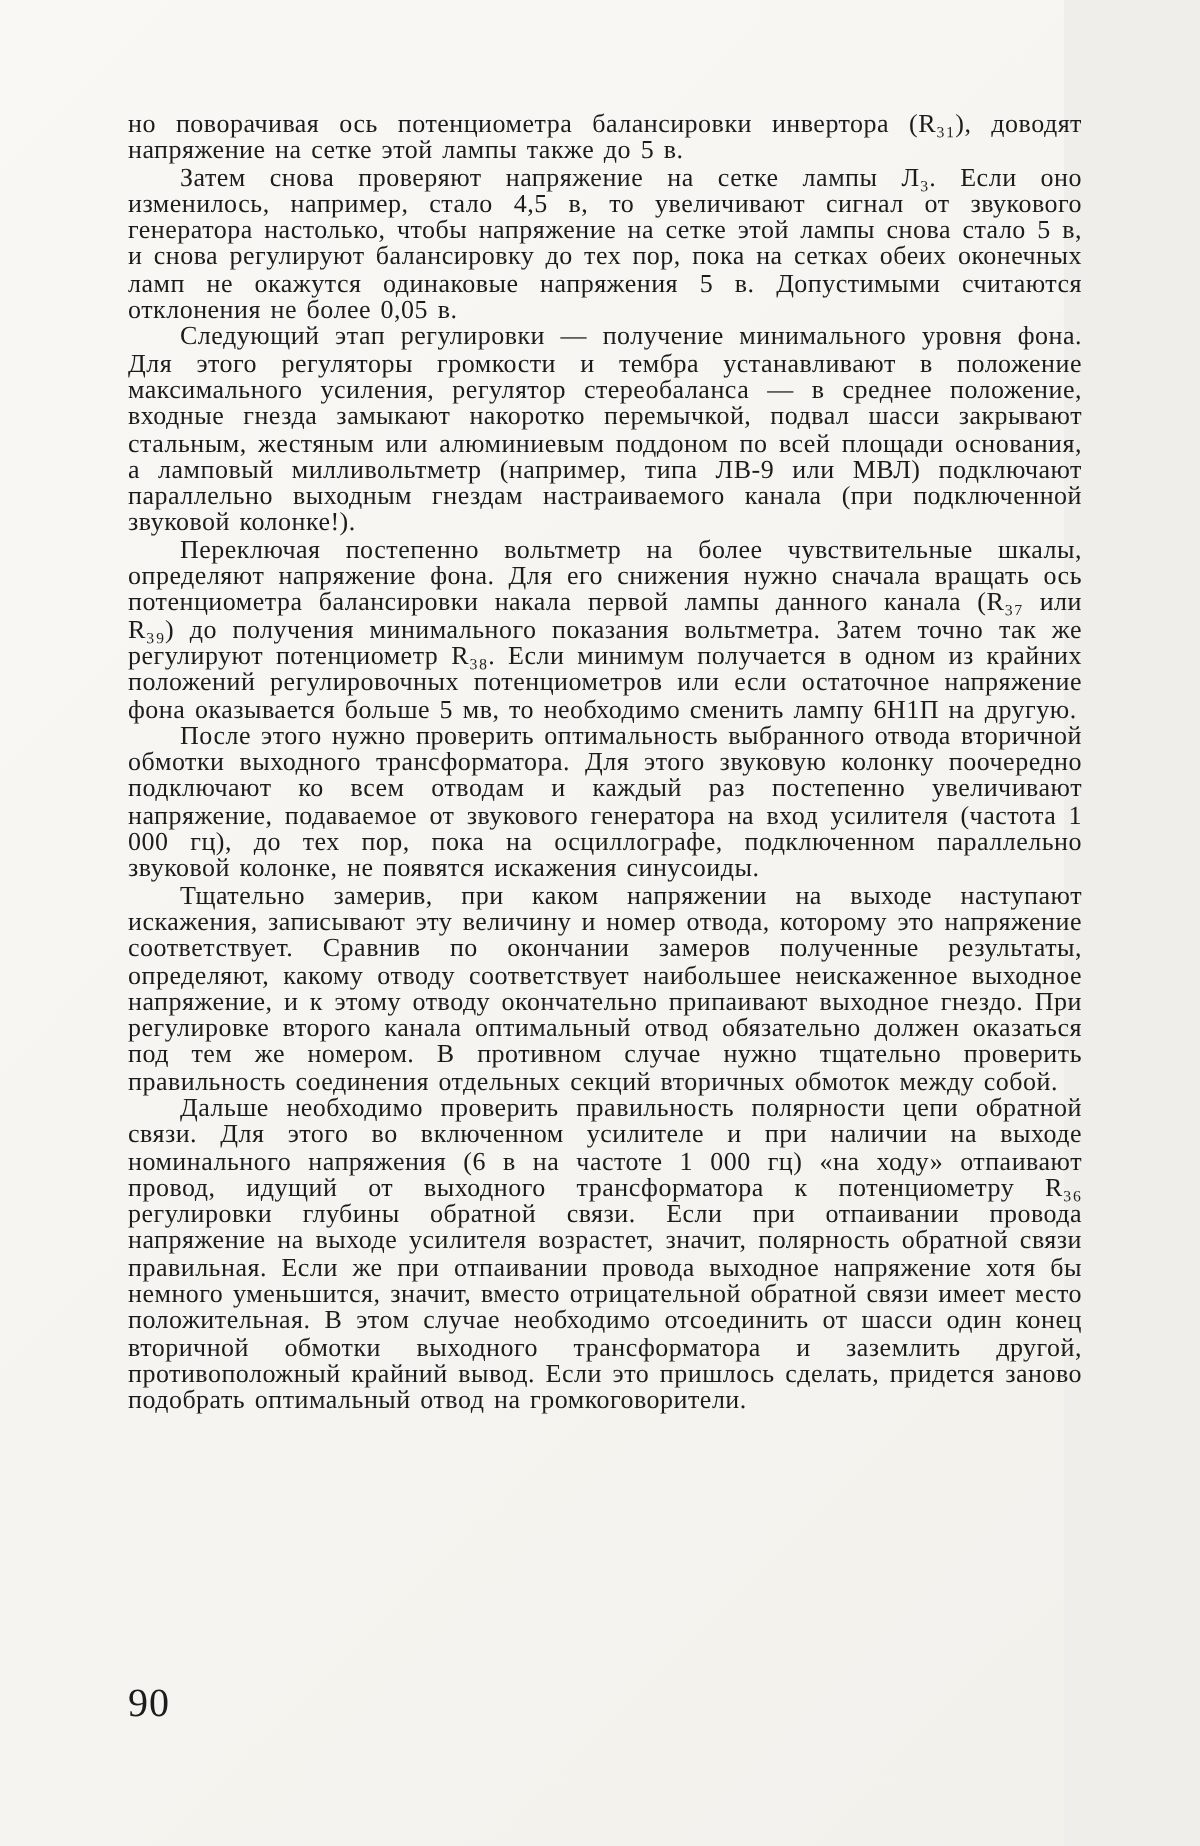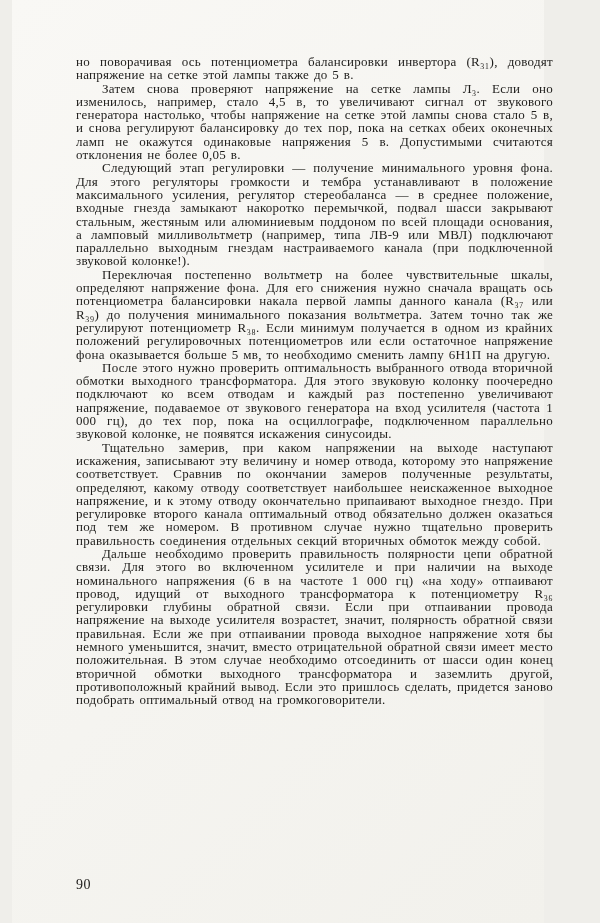--- a/index.html
+++ b/index.html
@@ -8,21 +8,21 @@
   }
   body {
     width: 600px;
     height: 923px;
     background: #efeeea;
     overflow: hidden;
     position: relative;
   }
   .page {
     position: absolute;
-    left: 12px; top: 0;
+    left: 0; top: 0;
     width: 532px;
     height: 923px;
     background: linear-gradient(135deg, #f9f8f5 0%, #f5f4f0 55%, #f2f1ec 100%);
   }
   .text-block {
     position: absolute;
     left: 64px;
     top: 55px;
     width: 477px;
   }
@@ -40,24 +40,23 @@
     hyphens: auto;
   }
   .text-block p.indent {
     text-indent: 26px;
   }
   .page-number {
     position: absolute;
     left: 64px;
     top: 841px;
     font-family: "Liberation Serif", "DejaVu Serif", serif;
-    font-size: 14px;
+    font-size: 20px;
     color: #1d1c1a;
     letter-spacing: 0.5px;
-    margin-top: 36px;
   }
 </style>
 </head>
 <body>
 
 <div class="page">
   <div class="text-block">
     <p>но поворачивая ось потенциометра балансировки инвертора (R₃₁), доводят напряжение на сетке этой лампы также до 5 в.</p>
     <p class="indent">Затем снова проверяют напряжение на сетке лампы Л₃. Если оно изменилось, например, стало 4,5 в, то увеличивают сигнал от звукового генератора настолько, чтобы напряжение на сетке этой лампы снова стало 5 в, и снова регулируют балансировку до тех пор, пока на сетках обеих оконечных ламп не окажутся одинаковые напряжения 5 в. Допустимыми считаются отклонения не более 0,05 в.</p>
     <p class="indent">Следующий этап регулировки — получение минимального уровня фона. Для этого регуляторы громкости и тембра устанавливают в положение максимального усиления, регулятор стереобаланса — в среднее положение, входные гнезда замыкают накоротко перемычкой, подвал шасси закрывают стальным, жестяным или алюминиевым поддоном по всей площади основания, а ламповый милливольтметр (например, типа ЛВ-9 или МВЛ) подключают параллельно выходным гнездам настраиваемого канала (при подключенной звуковой колонке!).</p>

